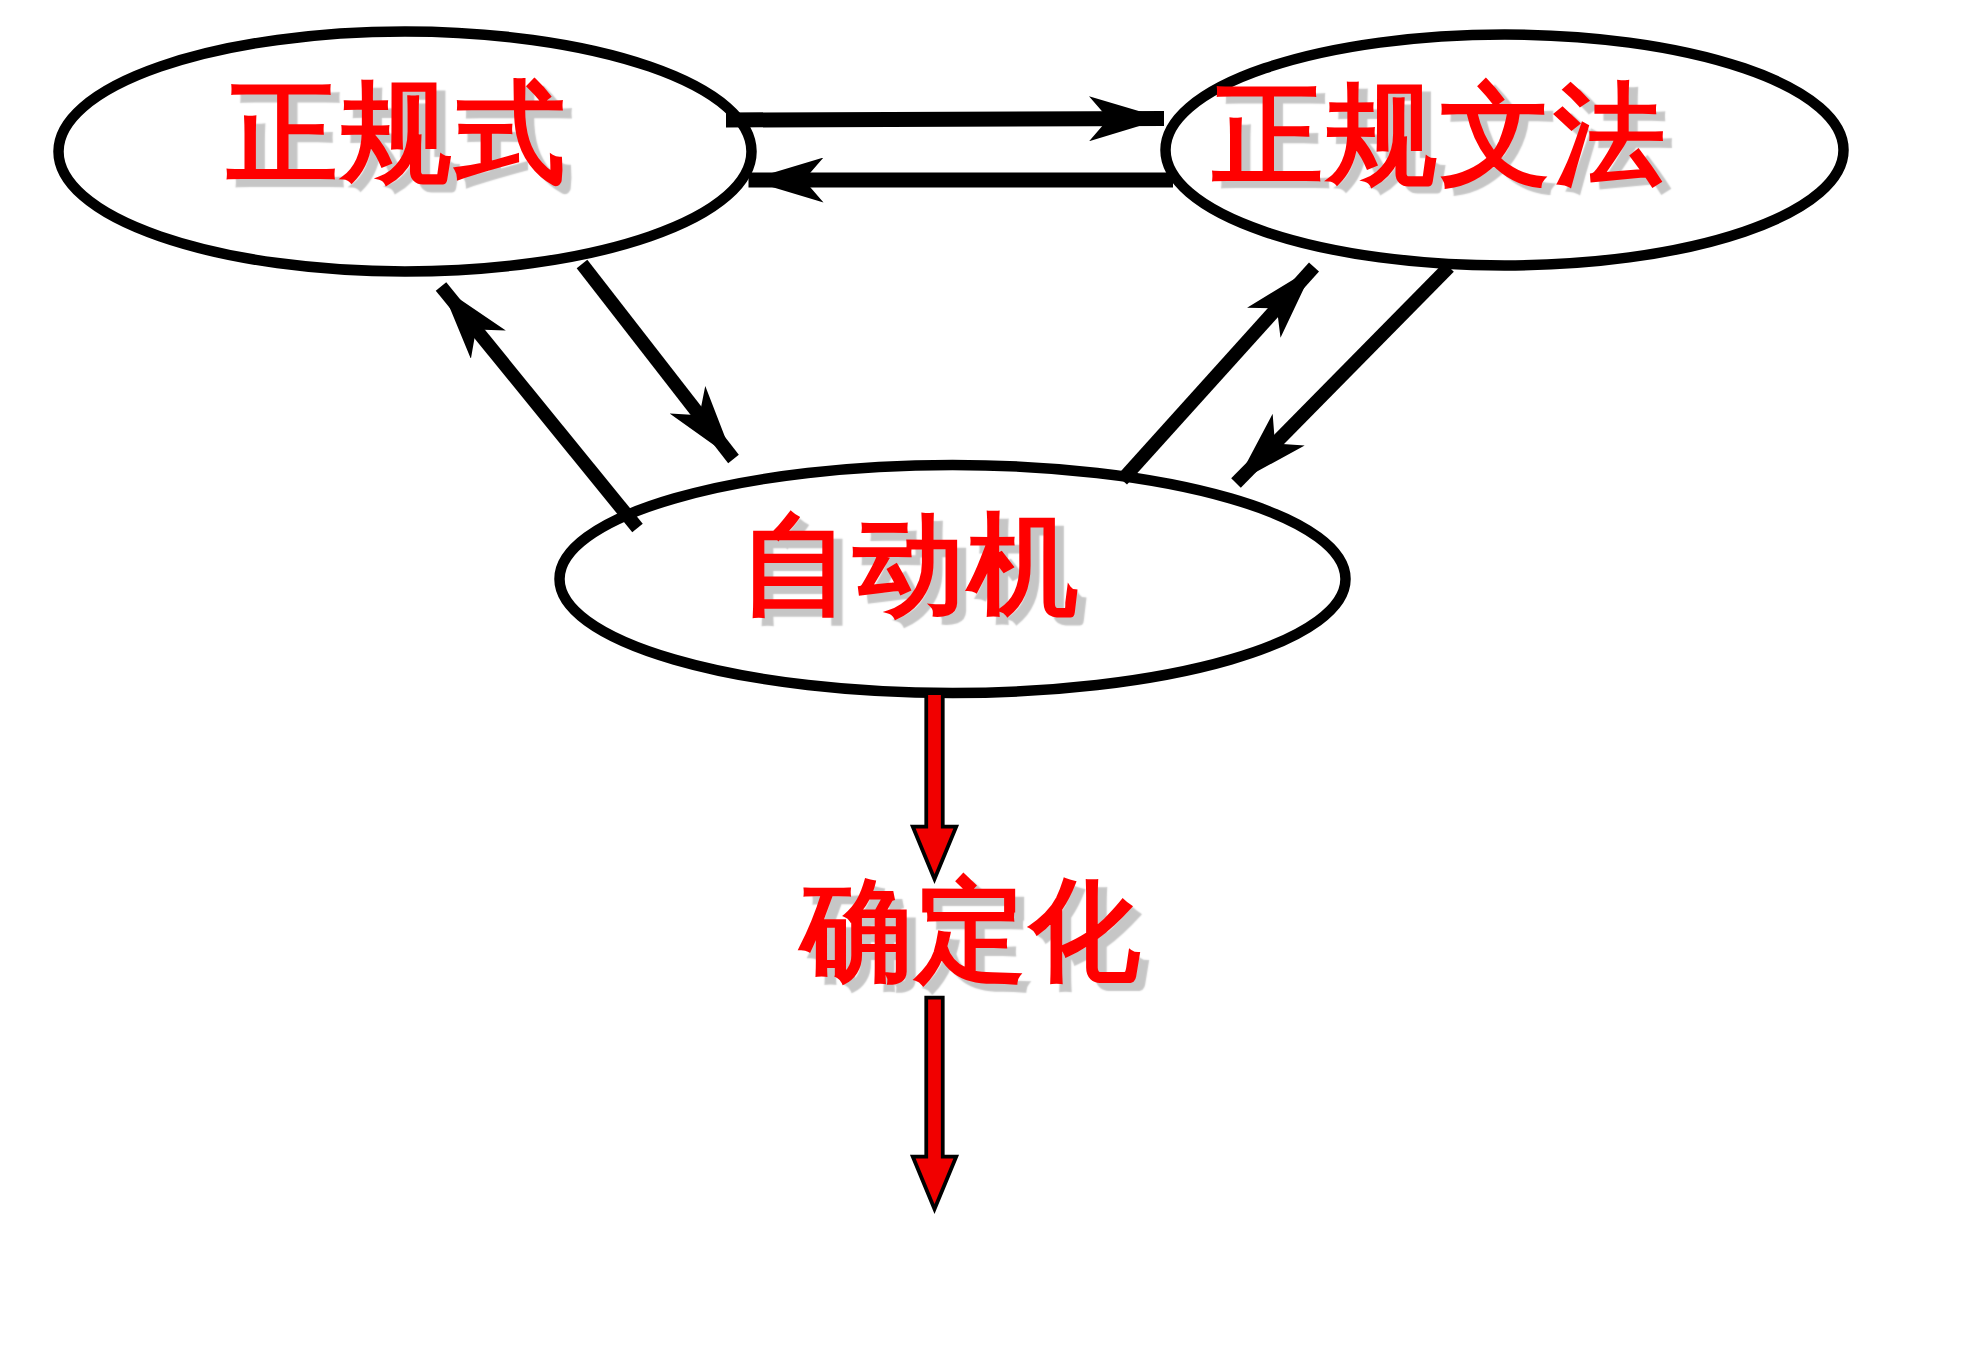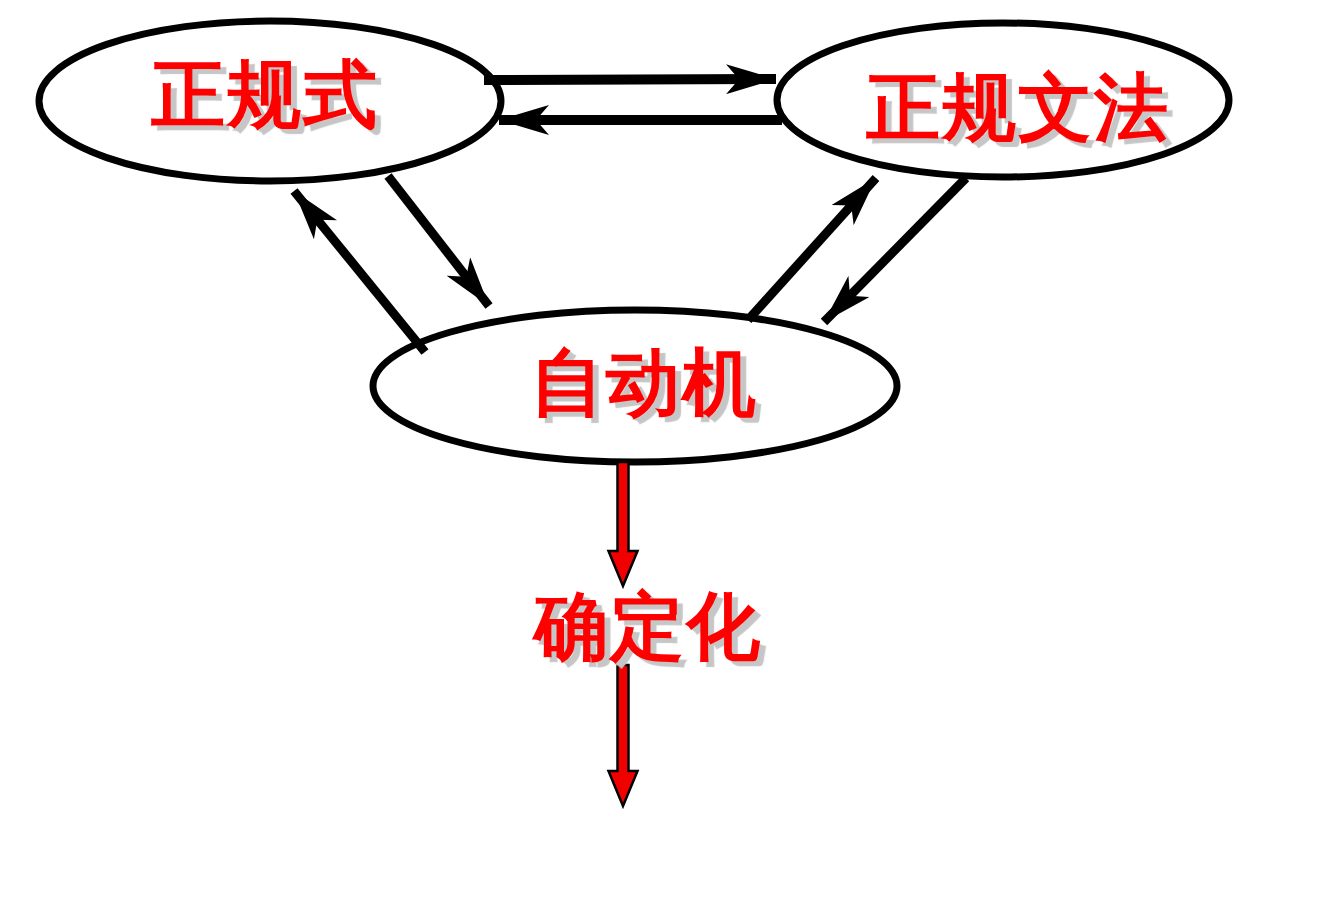--- a/index.html
+++ b/index.html
@@ -1,21 +1,21 @@
 <!DOCTYPE html>
 <html><head>
 <meta charset="utf-8">
 <style>
   html,body{margin:0;padding:0;background:#ffffff;}
   .stage{
     position:relative;
     width:1318px;height:910px;
     background:#ffffff;
     overflow:hidden;
-    font-family:Liberation Serif, serif;
+    font-family:Liberation Mono, monospace;
   }
   .stage svg{position:absolute;left:0;top:0;}
   .lbl{
     position:absolute;
     transform:translate(-50%,-50%);
     color:#ff0000;
     font-weight:700;
     font-size:74px;
     line-height:1;
     white-space:nowrap;
@@ -47,18 +47,18 @@
     <line x1="388" y1="176" x2="489" y2="306" stroke="#000000" stroke-width="9" marker-end="url(#stealth)"></line>
 
     <line x1="748" y1="320" x2="876" y2="178" stroke="#000000" stroke-width="9" marker-end="url(#stealth)"></line>
     <line x1="966" y1="178" x2="824" y2="322" stroke="#000000" stroke-width="9" marker-end="url(#stealth)"></line>
 
     <path d="M617.5 462 L628.5 462 L628.5 551 L637.5 551 L623 586 L608.5 551 L617.5 551 Z" fill="#f10000" stroke="#000000" stroke-width="2.5" stroke-linejoin="miter"></path>
     <path d="M617.5 665 L628.5 665 L628.5 771 L637.5 771 L623 806 L608.5 771 L617.5 771 Z" fill="#f10000" stroke="#000000" stroke-width="2.5" stroke-linejoin="miter"></path>
   </svg>
 
   <div class="lbl" style="left:265px;top:95px;">正规式</div>
-  <div class="lbl" style="left:1018px;top:96px;margin-top:12px;">正规文法</div>
-  <div class="lbl" style="left:607px;top:383px;margin-left:37px;">自动机</div>
+  <div class="lbl" style="left:960px;top:96px;">正规文法</div>
+  <div class="lbl" style="left:607px;top:383px;">自动机</div>
 
   <div class="lbl" style="left:648px;top:627px;">确定化</div>
 
 </div>
 
 </body></html>

